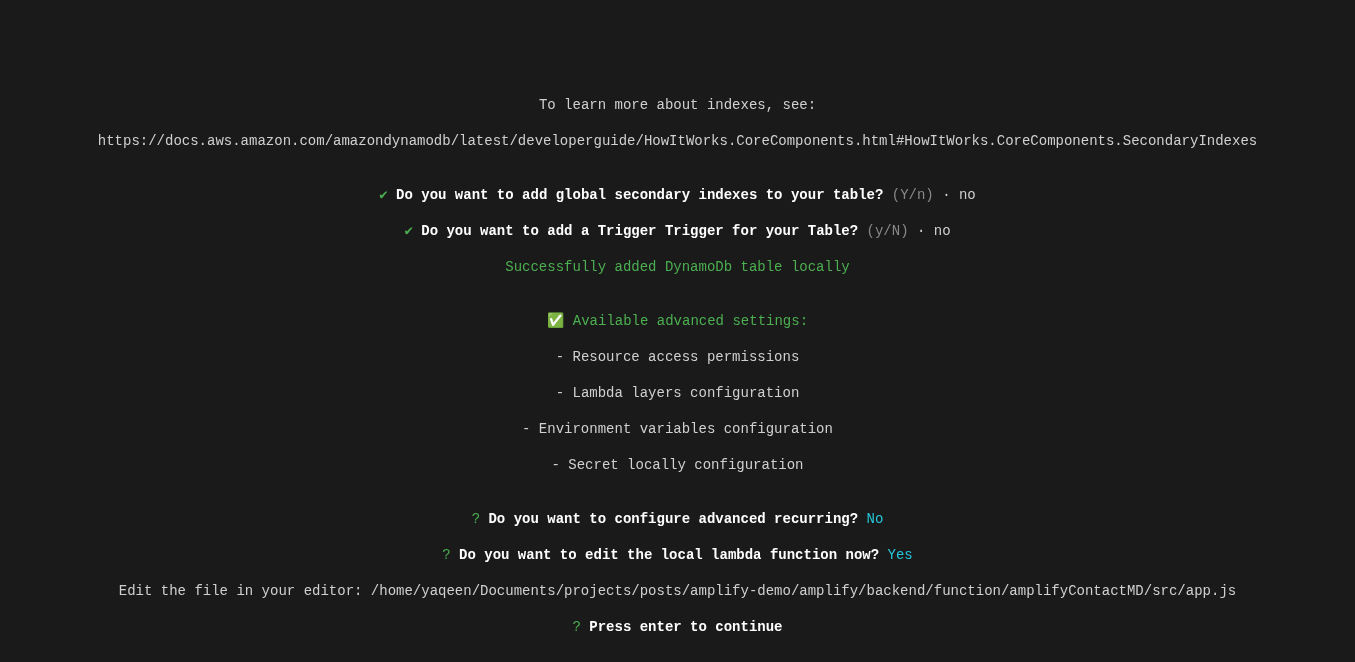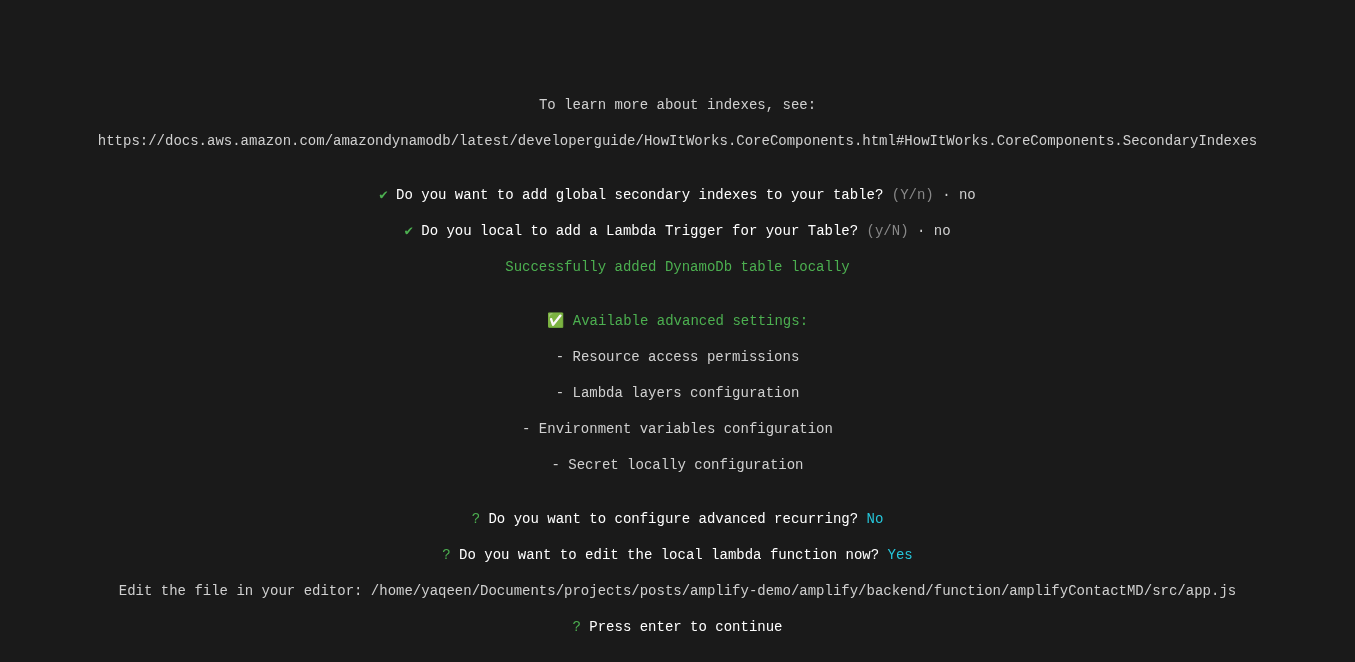--- a/index.html
+++ b/index.html
@@ -7,37 +7,37 @@
       background: #1a1a1a;
       color: #d0d0d0;
       font-family: "Consolas", "Monaco", "Courier New", monospace;
       font-size: 14px;
       line-height: 18px;
       padding: 6px 2px;
       white-space: pre-wrap;
       word-break: break-all;
     }
     .line { display: block; text-align: center; }
-    .bold { font-weight: normal; color: #ffffff; }
+    .bold { font-weight: bold; color: #ffffff; }
     .dim { color: #888; }
     .green { color: #4caf50; }
     .cyan { color: #26c6da; }
     .normal { color: #d0d0d0; }
   </style>
 </head>
 <body>
 
 
 
 <div>
 <span class="line normal">To learn more about indexes, see:</span>
 <span class="line normal">https://docs.aws.amazon.com/amazondynamodb/latest/developerguide/HowItWorks.CoreComponents.html#HowItWorks.CoreComponents.SecondaryIndexes</span>
 <span class="line"></span>
 <span class="line"><span class="green">✔</span><span class="bold"> Do you want to add global secondary indexes to your table?</span><span class="dim"> (Y/n) </span><span class="normal">·</span><span class="normal"> no</span></span>
-<span class="line"><span class="green">✔</span><span class="bold"> Do you local to add a Lambda Trigger for your Table?</span><span class="dim"> (y/N) </span><span class="normal">·</span><span class="normal"> no</span></span>
+<span class="line"><span class="green">✔</span><span class="bold"> Do you want to add a Trigger Trigger for your Table?</span><span class="dim"> (y/N) </span><span class="normal">·</span><span class="normal"> no</span></span>
 <span class="line green">Successfully added DynamoDb table locally</span>
 <span class="line"></span>
 <span class="line"><span>✅ </span><span class="green">Available advanced settings:</span></span>
 <span class="line normal">- Resource access permissions</span>
 <span class="line normal">- Lambda layers configuration</span>
 <span class="line normal">- Environment variables configuration</span>
 <span class="line normal">- Secret locally configuration</span>
 <span class="line"></span>
 <span class="line"><span class="green">?</span><span class="bold"> Do you want to configure advanced recurring?</span><span class="cyan"> No</span></span>
 <span class="line"><span class="green">?</span><span class="bold"> Do you want to edit the local lambda function now?</span><span class="cyan"> Yes</span></span>

